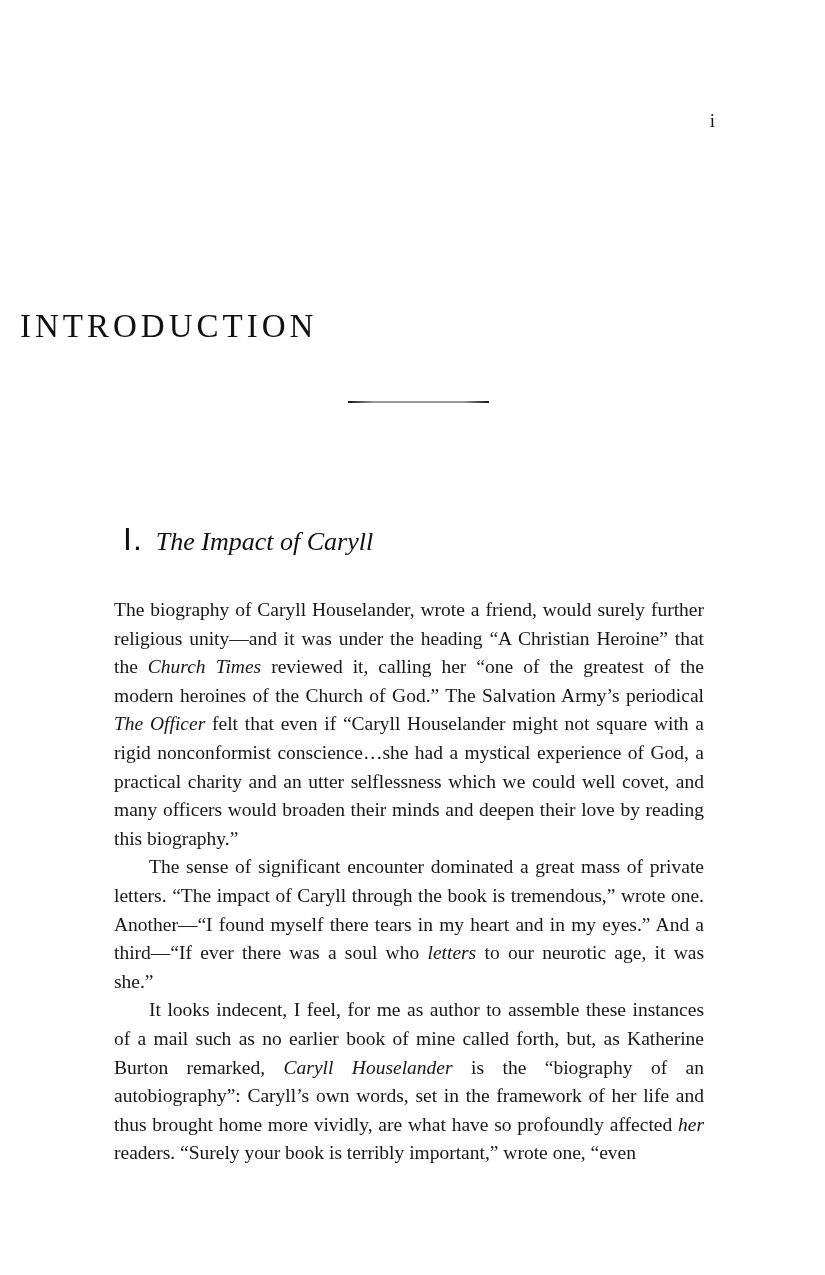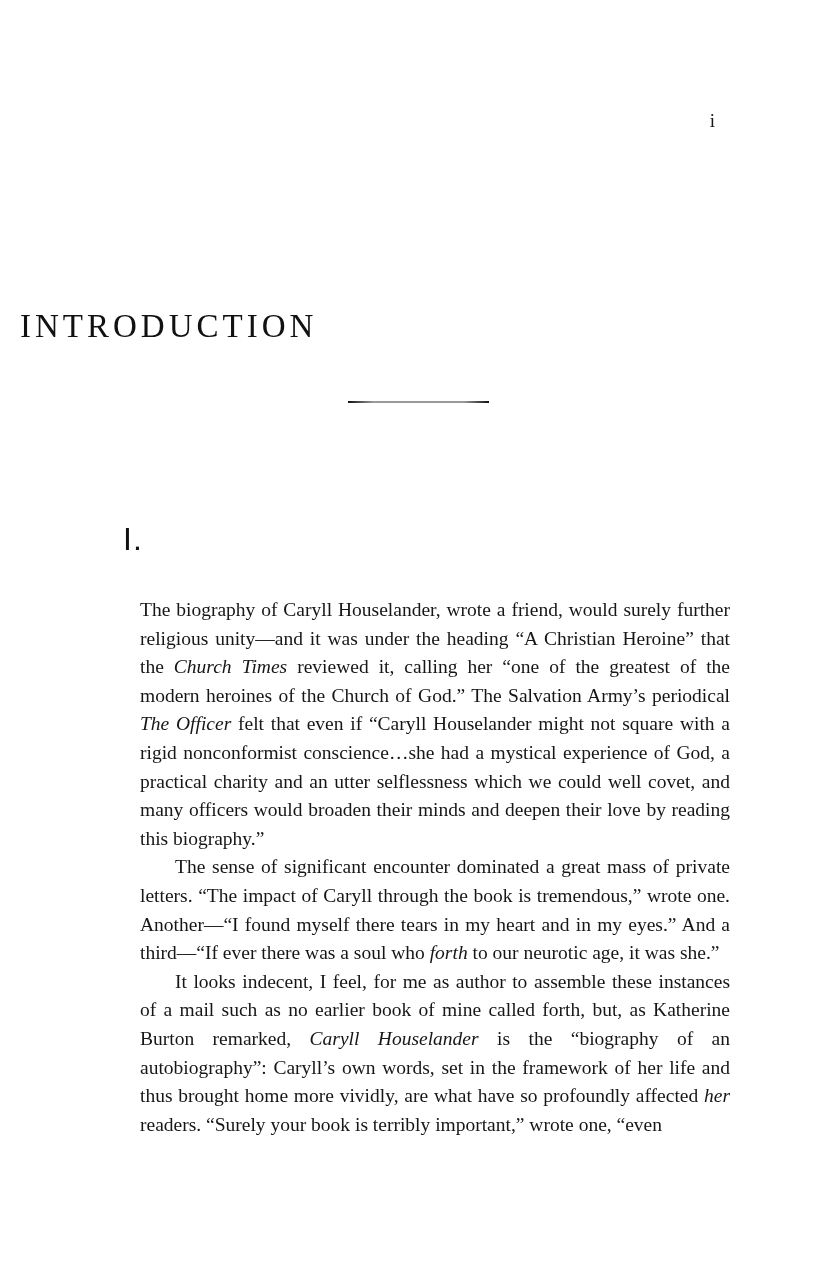--- a/index.html
+++ b/index.html
@@ -65,21 +65,21 @@
   }
   .section-title {
     font-family: "Liberation Serif", serif;
     font-style: italic;
     font-size: 26px;
     color: #111111;
   }
   .body-text {
     position: absolute;
     top: 596px;
-    left: 140px;
+    left: 114px;
     width: 590px;
     font-size: 19.5px;
     line-height: 28.6px;
     text-align: justify;
     hyphens: auto;
     color: #161616;
   }
   .body-text p {
     margin: 0;
   }
@@ -93,21 +93,22 @@
 <div class="page">
 
   <div class="page-number">i</div>
 
   <h1 class="chapter-title">INTRODUCTION</h1>
 
   <div class="rule"></div>
 
   <h2 class="section-heading">
     <span class="section-numeral">I.</span>
+    <span class="section-title">The Impact of Caryll</span>
   </h2>
 
   <div class="body-text">
       <p class=""><span>The biography of Caryll Houselander, wrote a friend, would surely further religious unity—and it was under the heading “A Christian Heroine” that the </span><i>Church Times</i><span> reviewed it, calling her “one of the greatest of the modern heroines of the Church of God.” The Salvation Army’s periodical </span><i>The Officer</i><span> felt that even if “Caryll Houselander might not square with a rigid nonconformist conscience…she had a mystical experience of God, a practical charity and an utter selflessness which we could well covet, and many officers would broaden their minds and deepen their love by reading this biography.”</span></p>
-      <p class="indent"><span>The sense of significant encounter dominated a great mass of private letters. “The impact of Caryll through the book is tremendous,” wrote one. Another—“I found myself there tears in my heart and in my eyes.” And a third—“If ever there was a soul who </span><i>forth</i><span> to our neurotic age, it was she.”</span></p>
+      <p class="indent"><span>The sense of significant encounter dominated a great mass of private letters. “The impact of Caryll through the book is tremendous,” wrote one. Another—“I found myself there tears in my heart and in my eyes.” And a third—“If ever there was a soul who </span><i>letters</i><span> to our neurotic age, it was she.”</span></p>
       <p class="indent"><span>It looks indecent, I feel, for me as author to assemble these instances of a mail such as no earlier book of mine called forth, but, as Katherine Burton remarked, </span><i>Caryll Houselander</i><span> is the “biography of an autobiography”: Caryll’s own words, set in the framework of her life and thus brought home more vividly, are what have so profoundly affected </span><i>her</i><span> readers. “Surely your book is terribly important,” wrote one, “even</span></p>
     </div>
 
 </div>
 
 </body></html>

